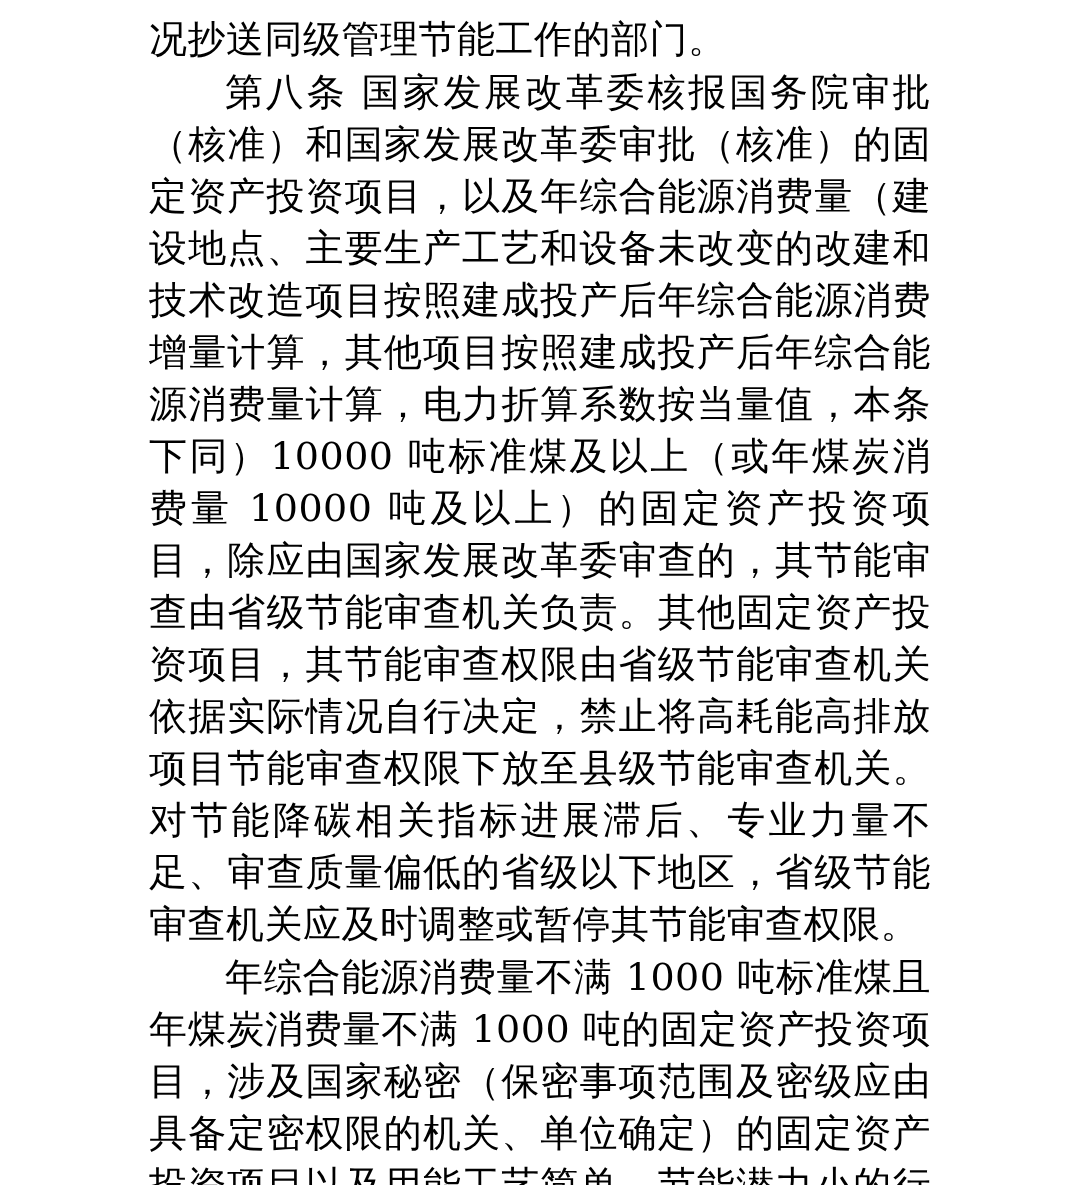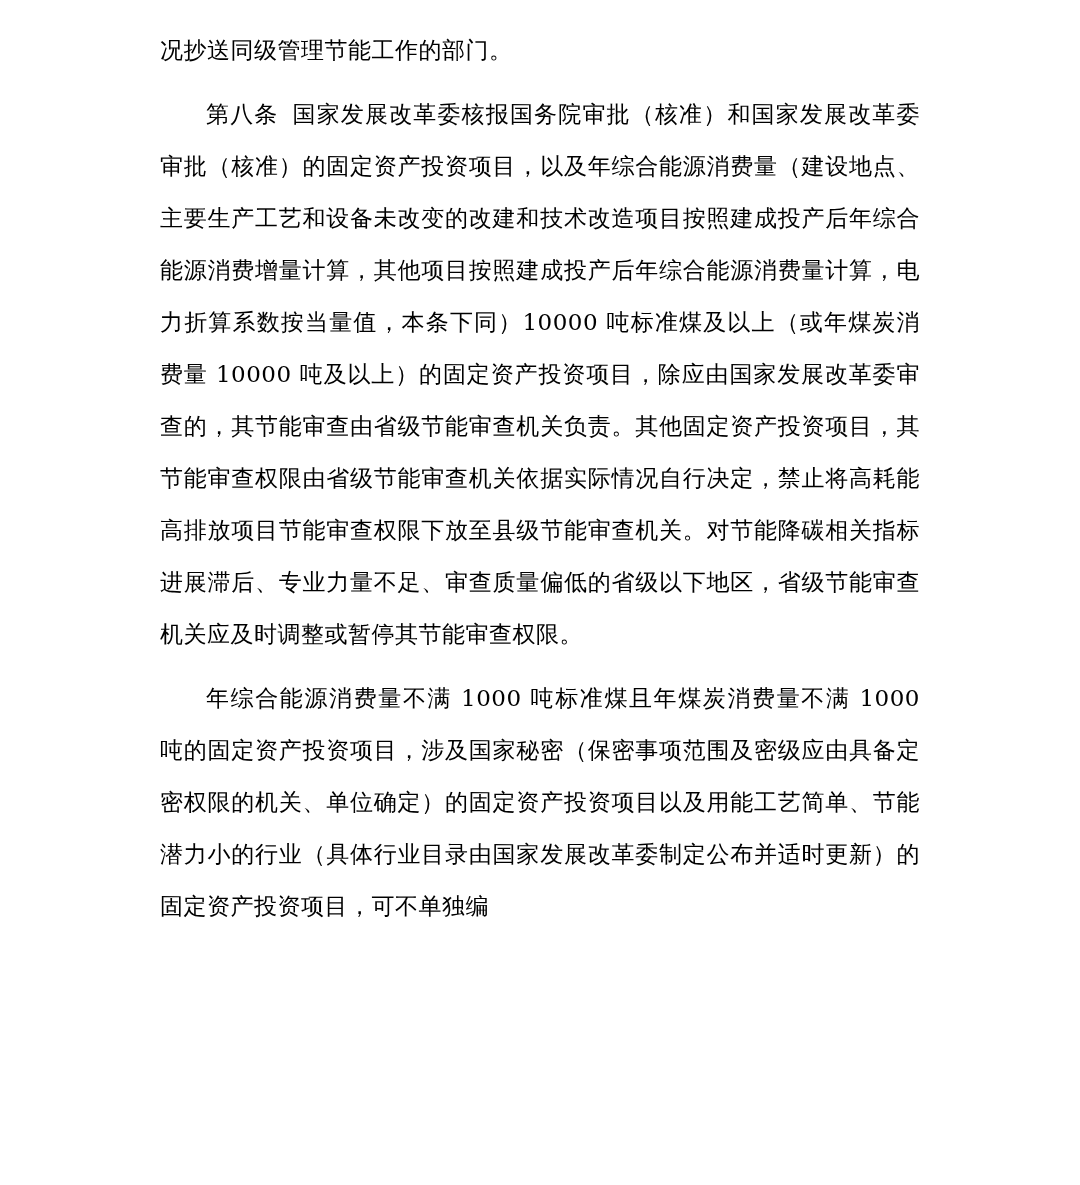--- a/index.html
+++ b/index.html
@@ -12,22 +12,22 @@
     width: 1080px;
     height: 1185px;
     background: #ffffff;
     box-sizing: border-box;
     padding: 12px 148px 0 148px;
     overflow: hidden;
     font-family: "DejaVu Serif", "Liberation Serif", serif;
     color: #000000;
   }
   .para {
-    margin: 12px;
-    font-size: 23px;
+    margin: 1px;
+    font-size: 38px;
     line-height: 52px;
     text-align: justify;
     text-justify: inter-ideograph;
     letter-spacing: 0.5px;
     word-break: break-all;
   }
   .para.indent {
     text-indent: 2em;
   }
   .article-label {

